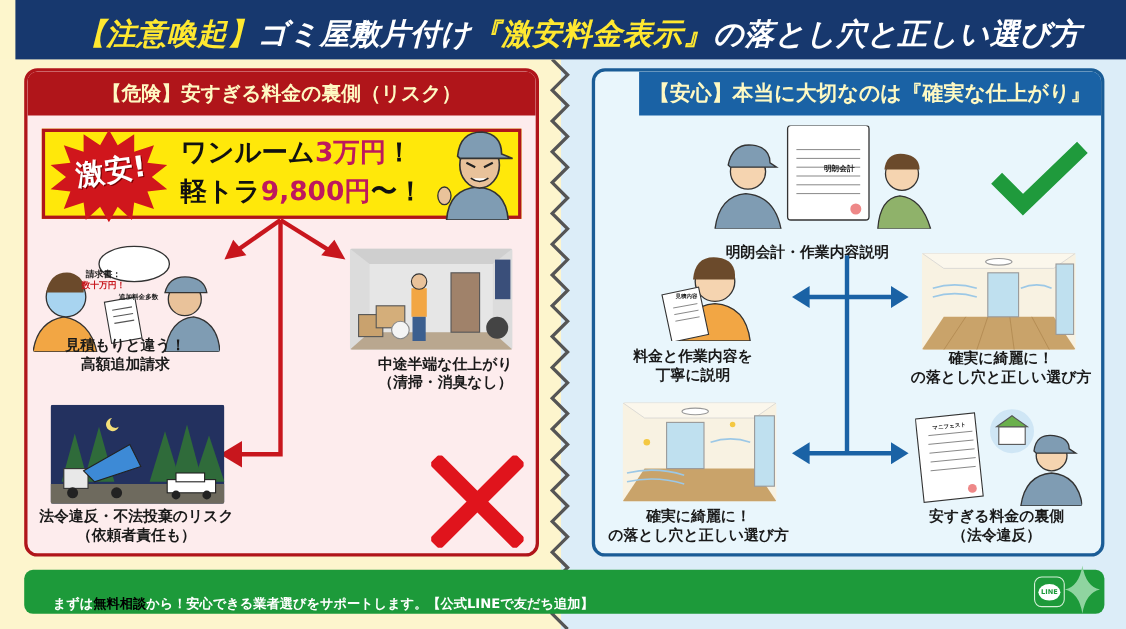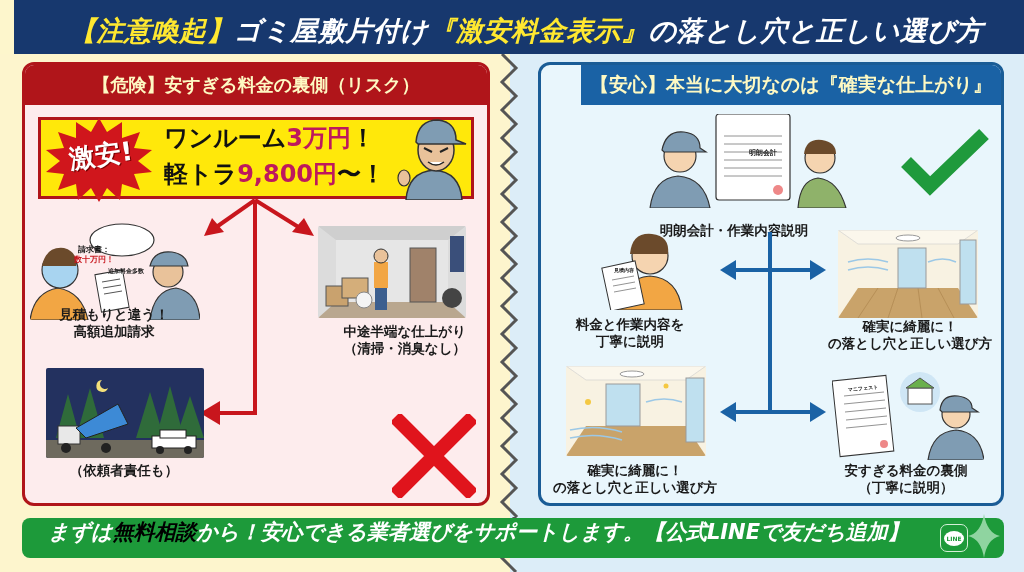--- a/index.html
+++ b/index.html
@@ -22,21 +22,21 @@
   .burst { position: absolute; left: 44px; top: 116px; width: 110px; height: 86px; }
   .burst-text { position: absolute; left: 56px; top: 138px; width: 90px; text-align: center; color: #fff; font-weight: bold; font-size: 26px; transform: rotate(-8deg); text-shadow: 1px 1px 0 #700; white-space: nowrap; }
   .promo-line { position: absolute; left: 164px; font-weight: bold; font-size: 24px; color: #111; white-space: nowrap; }
   .promo-line .red { color: #be185d; }
   .promo-l1 { top: 122px; }
   .promo-l2 { top: 158px; }
 
   .caption { position: absolute; text-align: center; font-weight: bold; font-size: 13.5px; color: #1a1a1a; line-height: 17px; white-space: nowrap; }
   .illus { position: absolute; border-radius: 2px; }
 
-  .footer { position: absolute; left: 22px; top: 518px; width: 982px; height: 40px; background: #1d9a3a; border-radius: 8px; display: flex; align-items: flex-start; padding-left: 26px; font-weight: bold; font-size: 21px; color: #fff; white-space: nowrap; font-style: italic; }
+  .footer { position: absolute; left: 22px; top: 518px; width: 982px; height: 40px; background: #1d9a3a; border-radius: 8px; display: flex; align-items: flex-end; padding-left: 26px; font-weight: bold; font-size: 12px; color: #fff; white-space: nowrap; }
   .footer .yel { color: #000000; }
   .line-btn { position: absolute; left: 940px; top: 524px; width: 28px; height: 28px; border: 1.5px solid #d5f0d8; border-radius: 7px; display: flex; align-items: center; justify-content: center; }
   .line-bubble { width: 20px; height: 15px; background: #fff; border-radius: 50%; color: #1d9a3a; font-size: 6px; font-weight: bold; display: flex; align-items: center; justify-content: center; }
   .sparkle { position: absolute; left: 968px; top: 514px; width: 32px; height: 44px; }
 </style>
 </head>
 <body>
 
 <div class="header">
   <span class="yel">【注意喚起】</span>
@@ -147,20 +147,21 @@
   <rect x="12" y="58" width="22" height="18" fill="#e8e8e8" stroke="#333"></rect>
   <polygon points="30,60 72,36 82,56 40,70" fill="#3d8ad6" stroke="#222"></polygon>
   <circle cx="20" cy="80" r="5" fill="#222"></circle>
     <circle cx="60" cy="80" r="5" fill="#222"></circle>
   <rect x="106" y="68" width="44" height="12" fill="#fff" stroke="#222"></rect>
   <rect x="114" y="62" width="26" height="8" fill="#fff" stroke="#222"></rect>
   <circle cx="114" cy="82" r="4" fill="#222"></circle>
     <circle cx="142" cy="82" r="4" fill="#222"></circle>
 </svg>
 <div class="caption" style="left:24px;top:462px;width:200px;">
+  <div>法令違反・不法投棄のリスク</div>
   <div>（依頼者責任も）</div>
 </div>
 
 <svg style="position:absolute;left:392px;top:414px;width:84px;height:84px" viewBox="0 0 84 84">
   <path d="M8,8 L76,76 M76,8 L8,76" stroke="#e0141c" stroke-width="14" stroke-linecap="square"></path>
 </svg>
 
 <div class="panel panel-safe">
   <div class="panel-head">【安心】本当に大切なのは『確実な仕上がり』</div>
 </div>
@@ -280,21 +281,21 @@
   <circle cx="88" cy="22" r="20" fill="#cfe6f5"></circle>
   <rect x="76" y="18" width="24" height="16" fill="#fff" stroke="#555"></rect>
   <polygon points="74,18 88,8 102,18" fill="#6ab04c" stroke="#555"></polygon>
   <path d="M96,90 Q100,62 124,60 Q148,62 152,90 Z" fill="#7f9cb3" stroke="#333" stroke-width="1.2"></path>
   <circle cx="124" cy="44" r="14" fill="#f5d4b0" stroke="#333" stroke-width="1.2"></circle>
   <path d="M108,40 Q110,24 126,26 Q140,28 140,38 L146,42 L110,42 Z" fill="#7f9cb3" stroke="#333" stroke-width="1.2"></path>
 </svg>
 <div class="caption" style="left:838px;top:380px;width:50px;font-size:5px;transform:rotate(-6deg);">マニフェスト</div>
 <div class="caption" style="left:826px;top:462px;width:160px;">
   <div>安すぎる料金の裏側</div>
-  <div>（丁寧に説明）</div>
+  <div>（法令違反）</div>
 </div>
 
 <div class="footer">
   <span>まずは</span>
     <span class="yel">無料相談</span>
     <span>から！安心できる業者選びをサポートします。【公式LINEで友だち追加】</span>
 </div>
 <div class="line-btn">
   <div class="line-bubble">LINE</div>
 </div>

